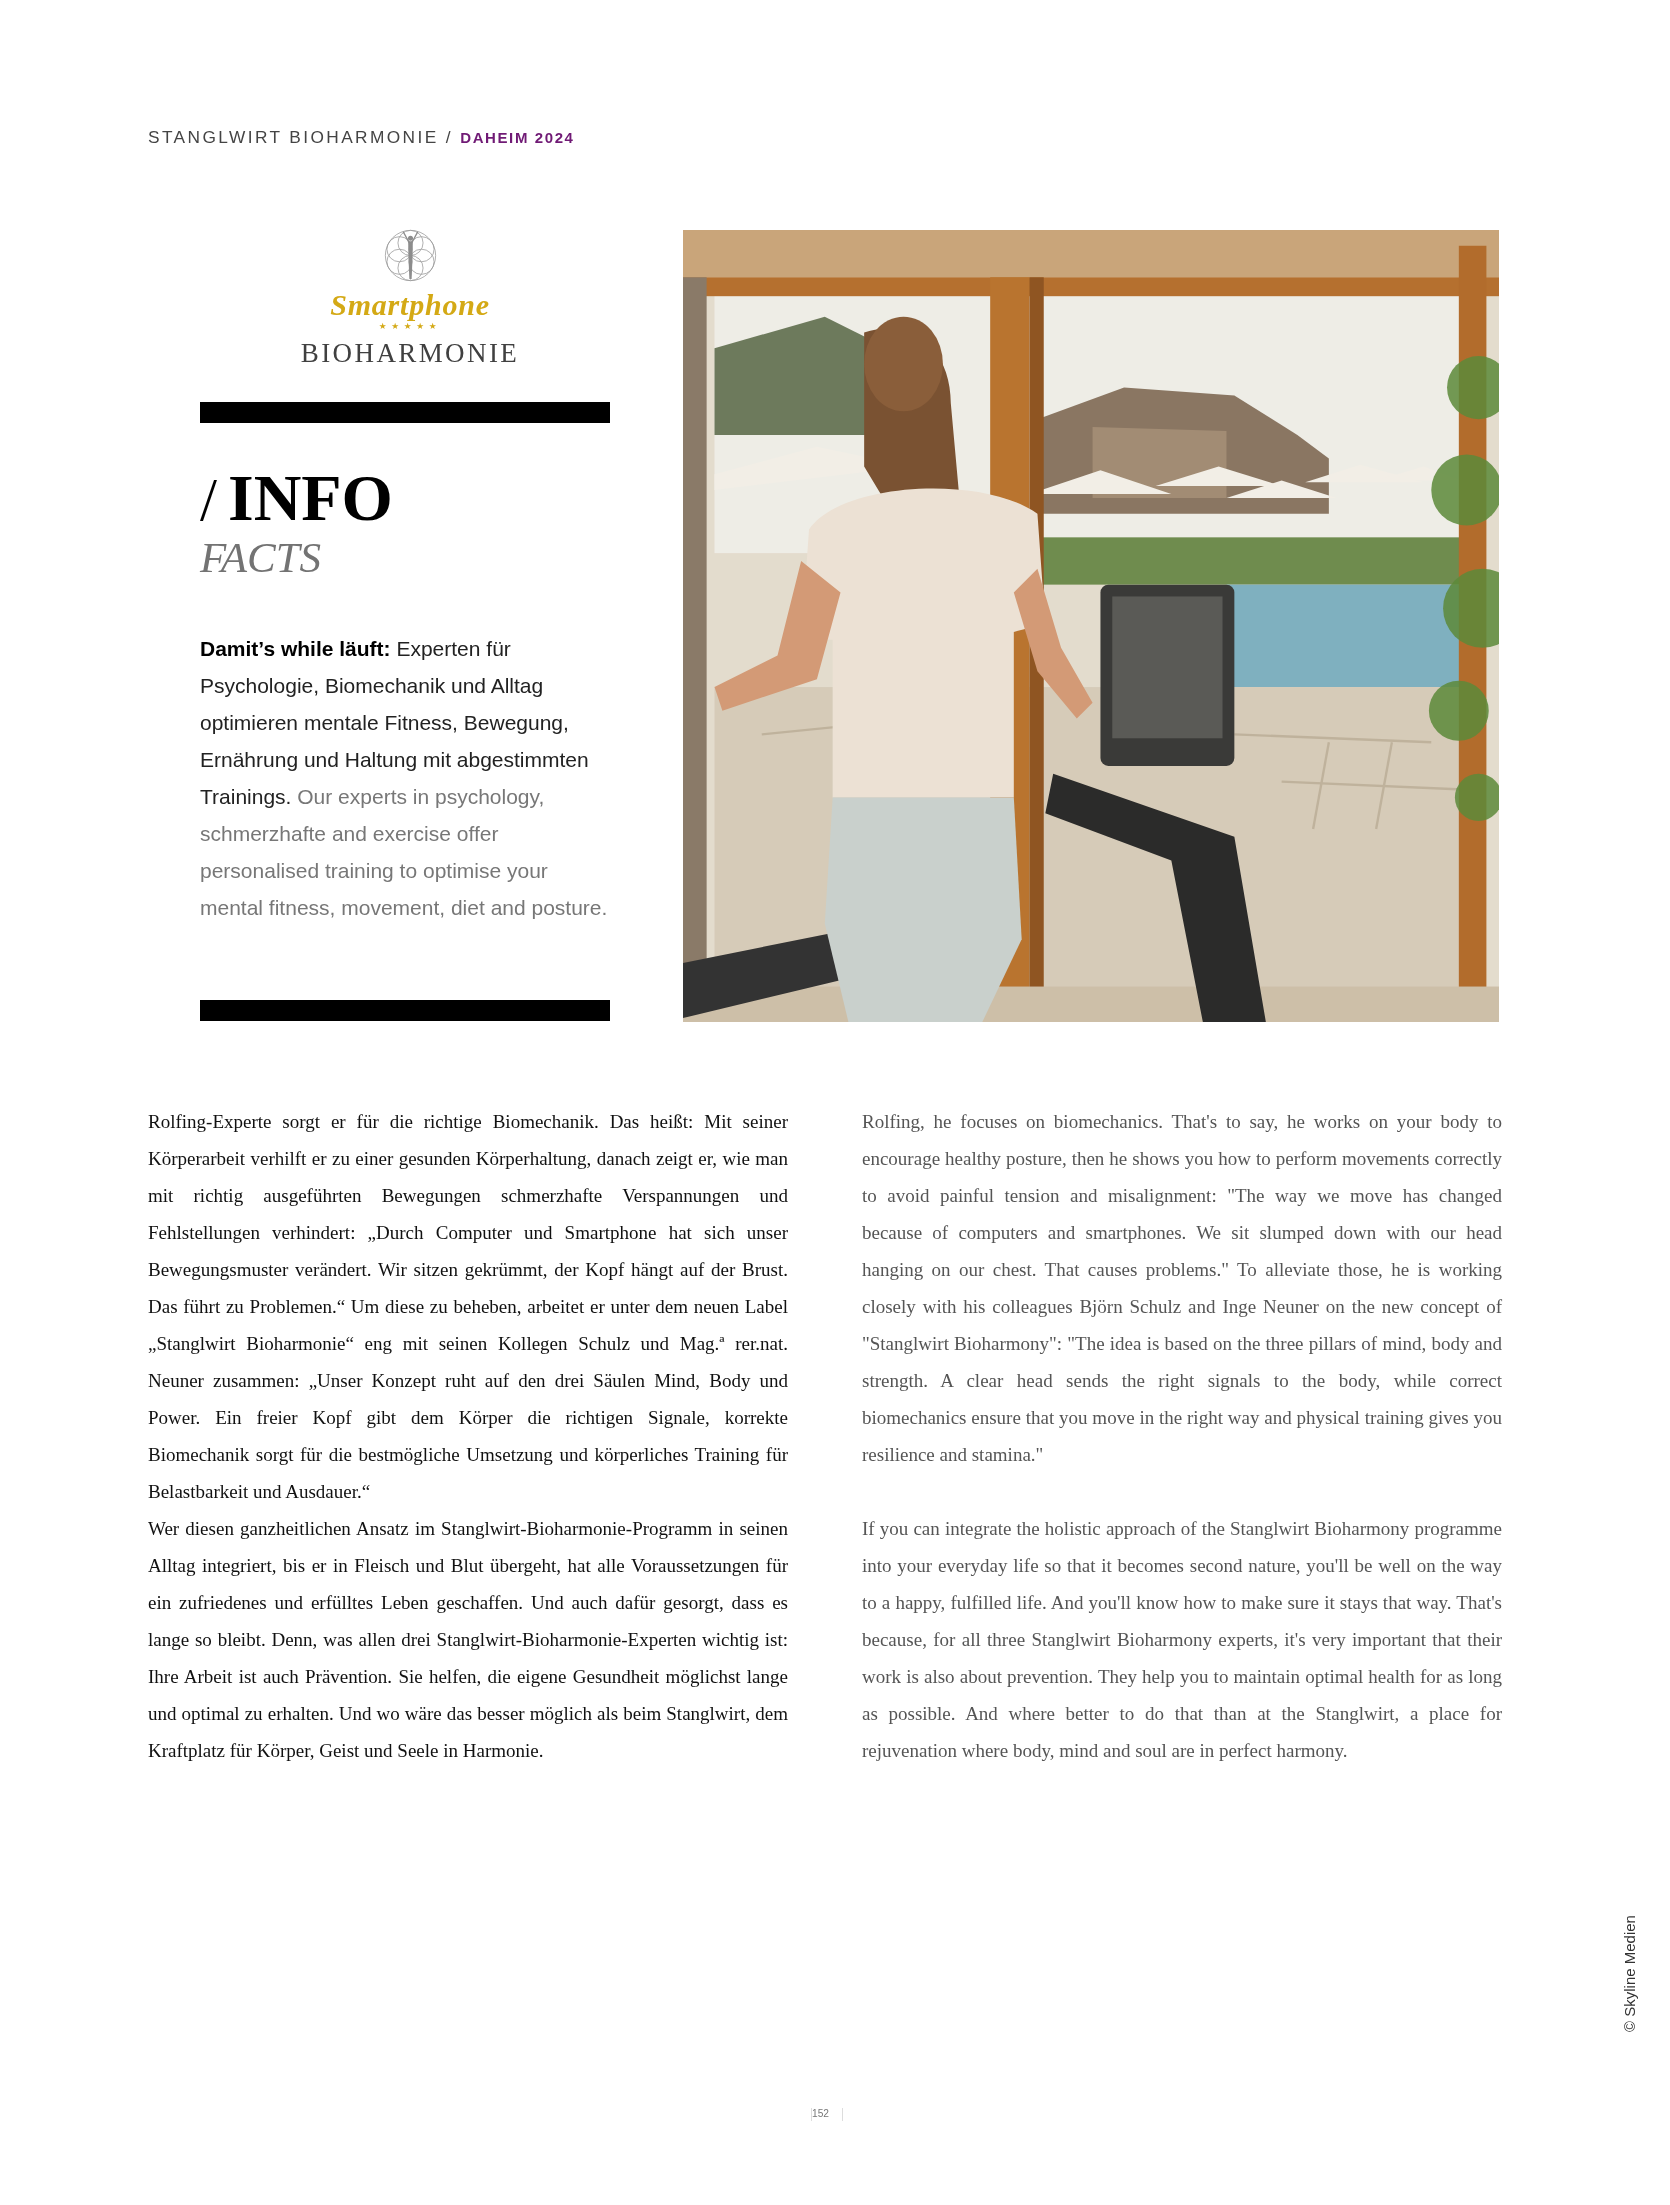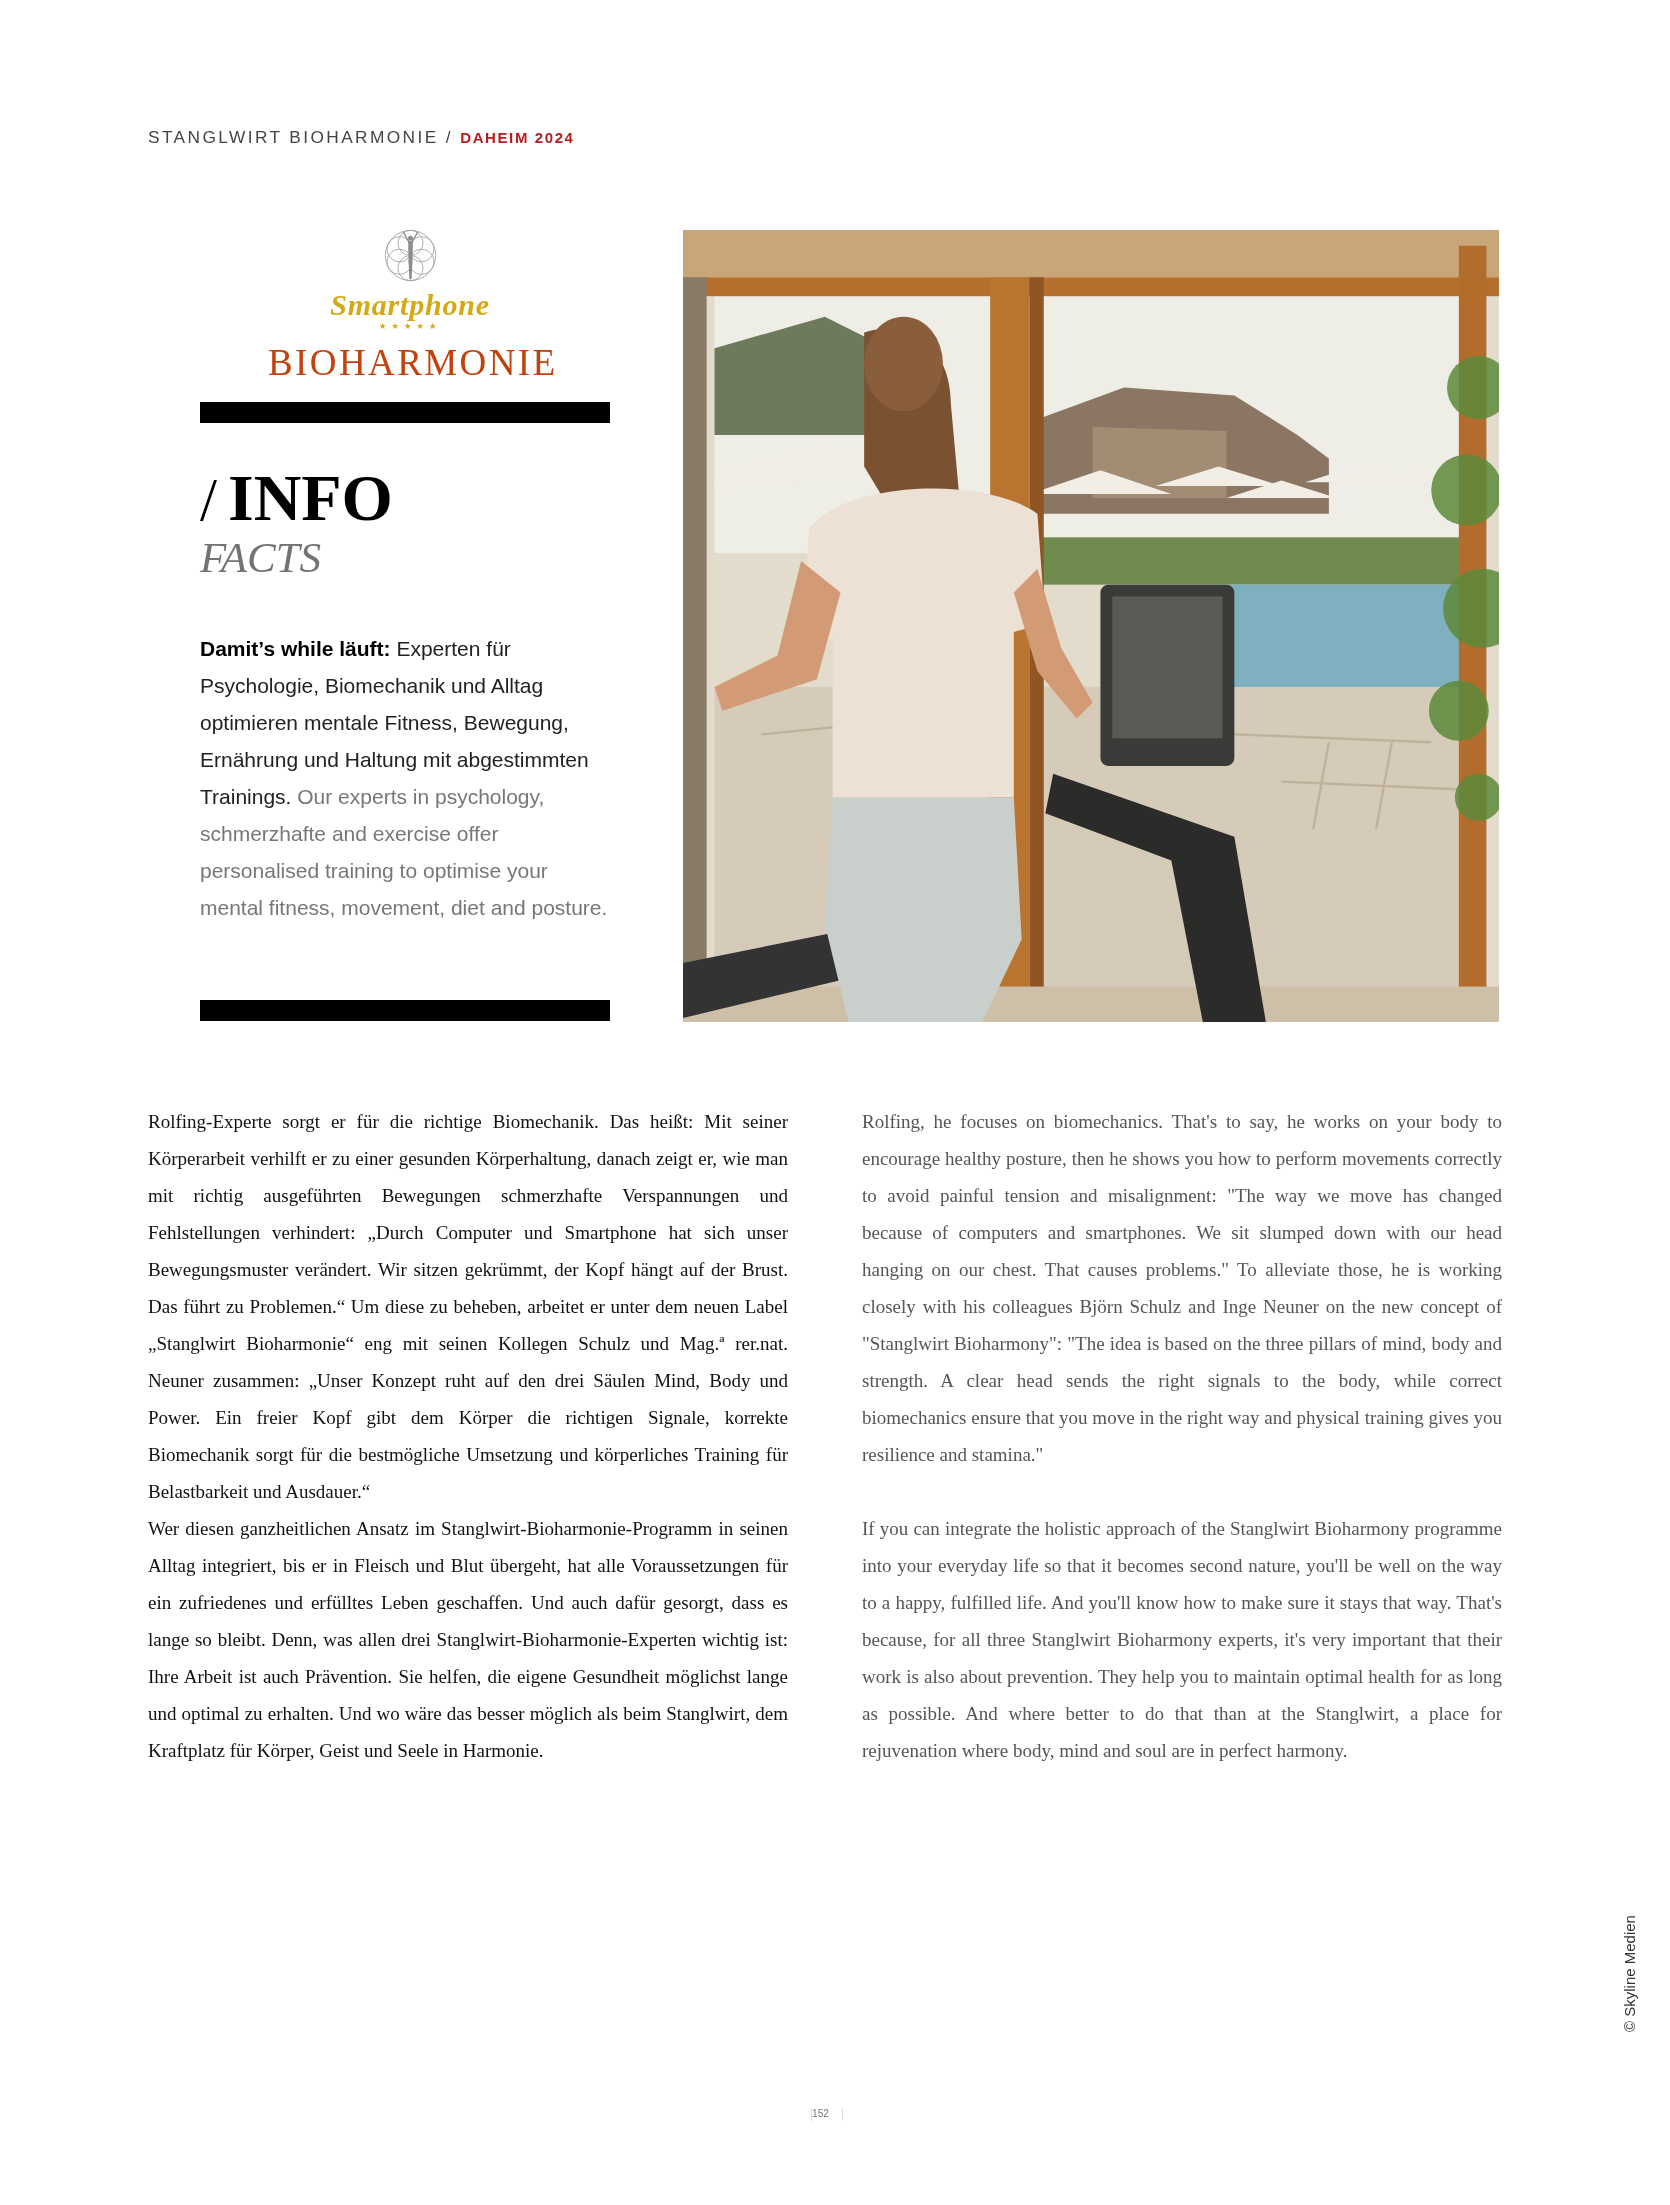--- a/index.html
+++ b/index.html
@@ -5,33 +5,33 @@
   * { box-sizing: border-box; margin: 0; padding: 0; }
   html, body { width: 1670px; height: 2205px; background: #ffffff; overflow: hidden; }
   body { position: relative; font-family: "Liberation Serif", serif; color: #111; }
 
   .running-head {
     position: absolute; left: 148px; top: 127px;
     font-family: "Liberation Sans", sans-serif; font-size: 17.3px; letter-spacing: 2.4px;
     color: #333; white-space: nowrap;
   }
   .running-head .light { font-weight: 300; color: #444; }
-  .running-head .bold { font-weight: 700; color: #b91c1c; letter-spacing: 1.6px; font-size: 15px; }
+  .running-head .bold { font-weight: 700; color: #701a75; letter-spacing: 1.6px; font-size: 15px; }
 
   
   .logo { position: absolute; left: 268px; top: 228px; width: 284px; height: 142px; text-align: center; }
   .logo-emblem { display: block; margin: 0 auto; width: 55px; height: 55px; }
   .logo-script {
     display: block; margin-top: 6.3px; font-family: "Liberation Serif", serif; font-weight: 700;
     font-size: 30px; color: #d4a915; letter-spacing: 0.8px; line-height: 31.5px; font-style: italic;
   }
   .logo-stars { display: block; color: #d4a915; font-size: 8.7px; letter-spacing: 4.7px; line-height: 11px; }
   .logo-word {
-    display: block; font-family: "Liberation Serif", serif; font-size: 37px; color: #c2410c;
-    letter-spacing: 2.4px; line-height: 33px; margin-top: 14px;
+    display: block; font-family: "Liberation Serif", serif; font-size: 27px; color: #404040;
+    letter-spacing: 2.4px; line-height: 33px; margin-top: 5px;
   }
 
   .bar { position: absolute; left: 200px; width: 410px; height: 21px; background: #000; }
   .bar.top { top: 402px; }
   .bar.bottom { top: 1000px; }
 
   .info-title {
     position: absolute; left: 200px; top: 465px; font-family: "Liberation Serif", serif;
     font-size: 66px; line-height: 66px; font-weight: 700; color: #000; white-space: nowrap;
   }

